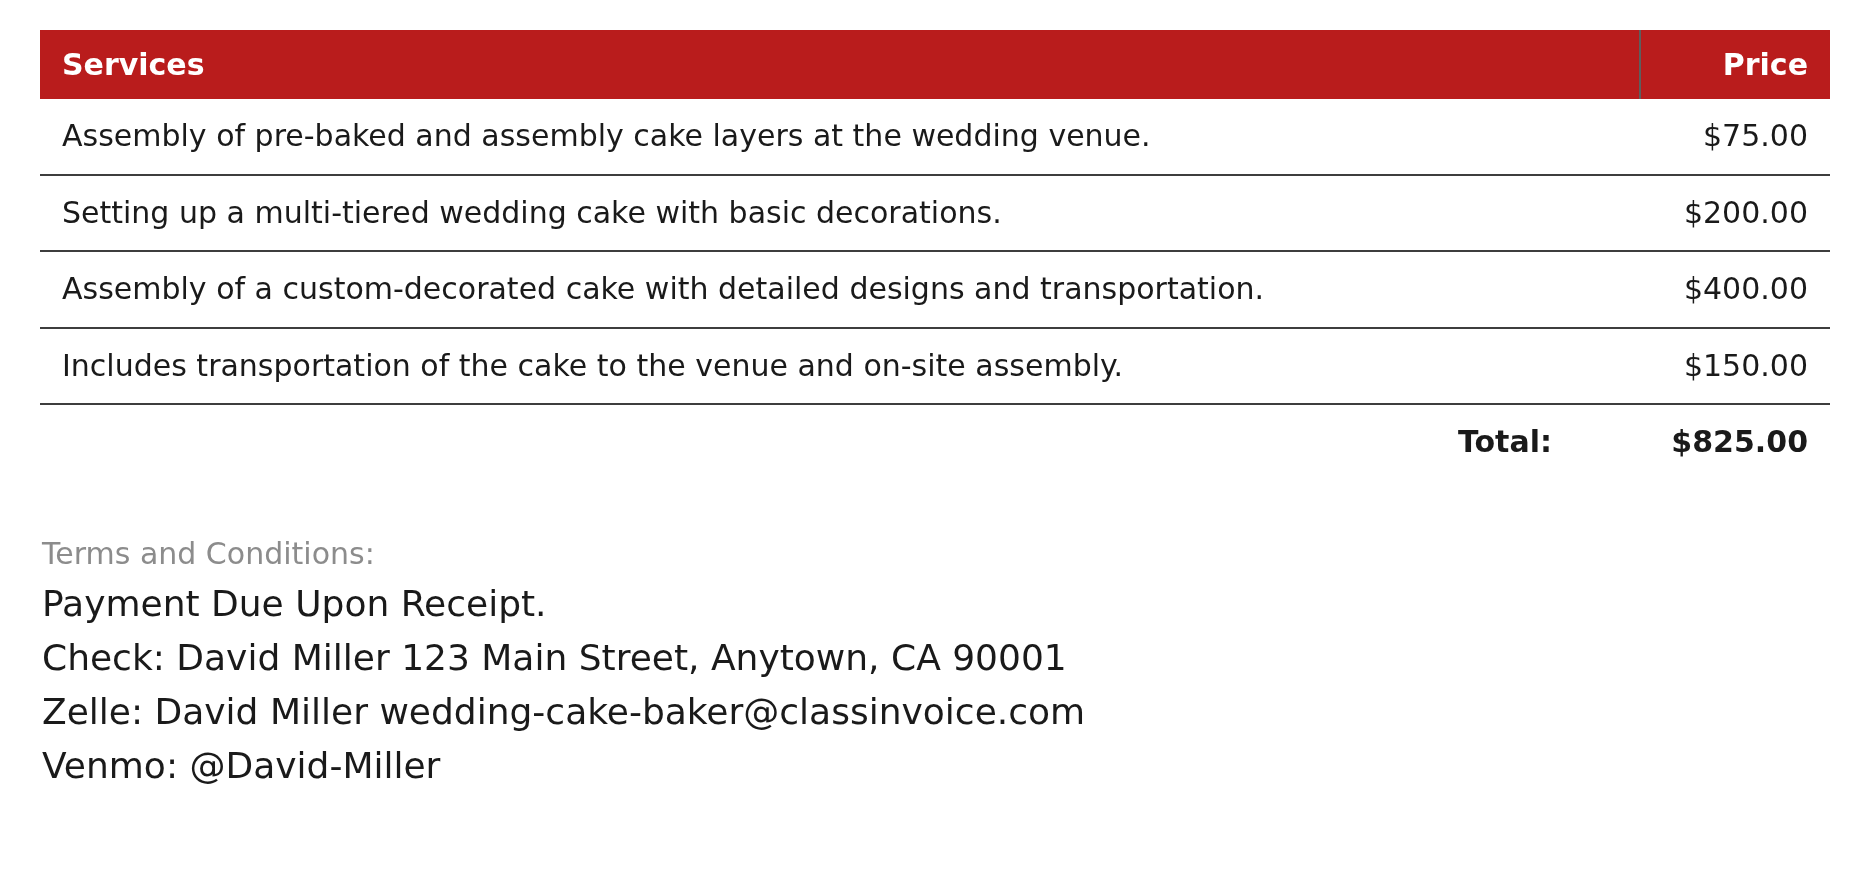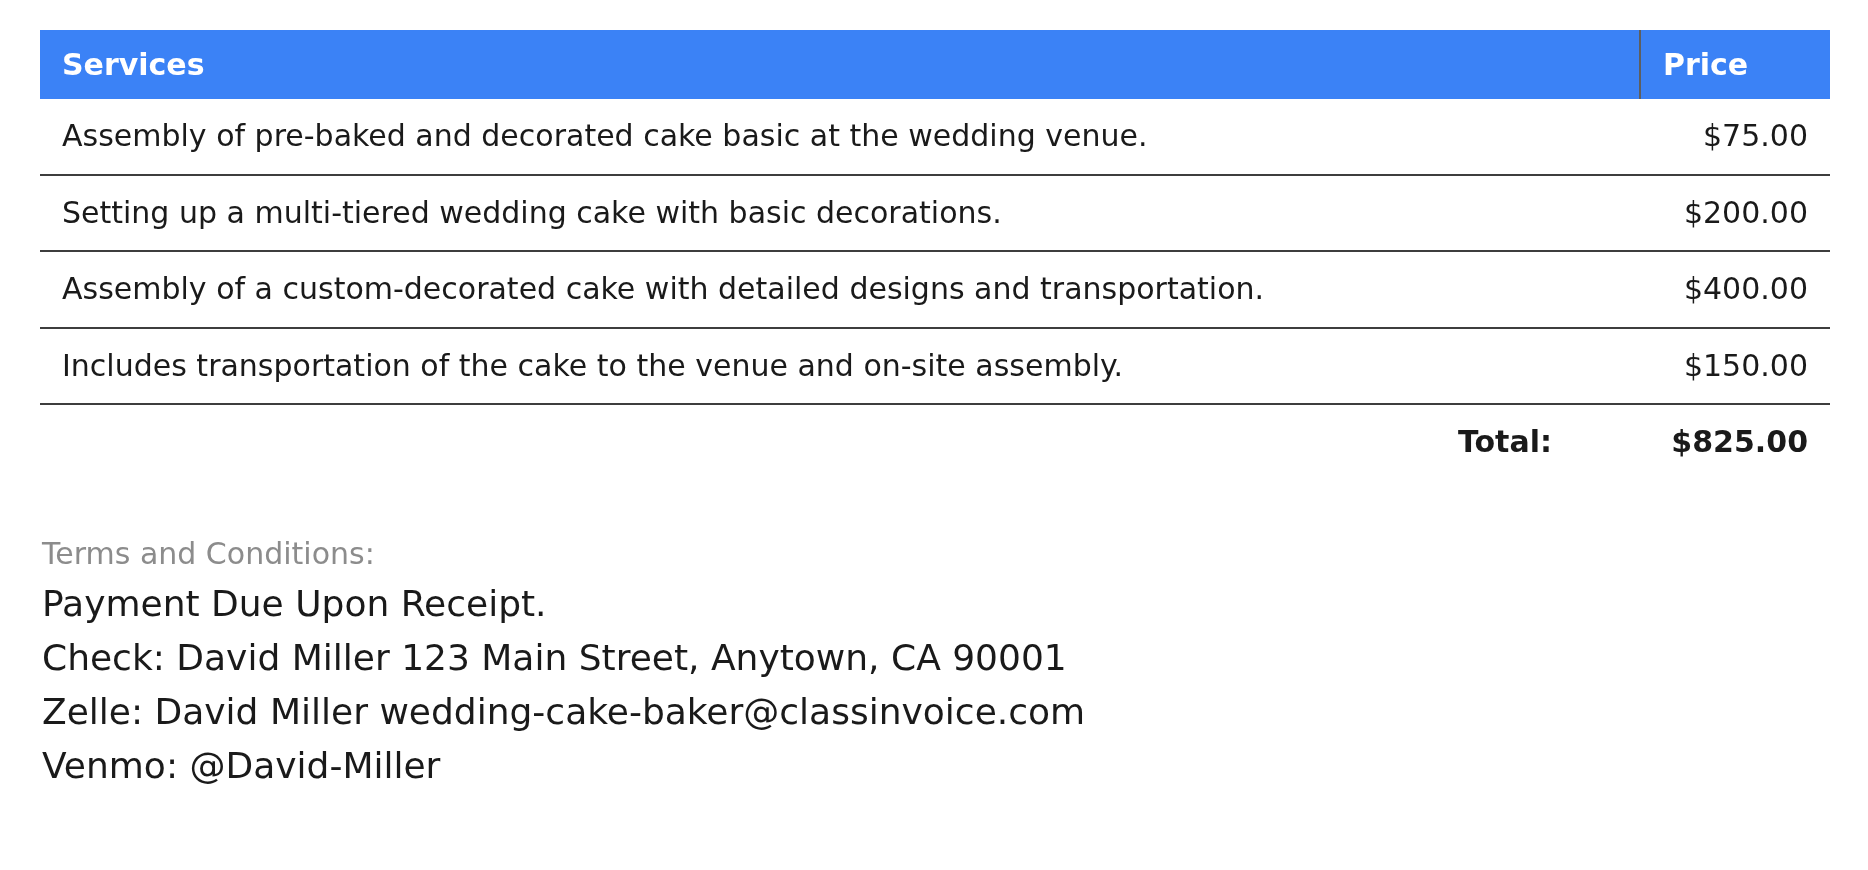--- a/index.html
+++ b/index.html
@@ -20,29 +20,30 @@
   }
   table.invoice {
     width: 1790px;
     border-collapse: collapse;
     table-layout: fixed;
   }
   table.invoice col.col-desc { width: 1600px; }
   table.invoice col.col-price { width: 190px; }
 
   thead th {
-    background: #3b82f6;
+    background: #b91c1c;
     color: #ffffff;
     font-size: 30px;
     font-weight: bold;
     padding: 17px 22px;
     text-align: left;
     vertical-align: middle;
   }
   thead th.price-head {
+    text-align: right;
     border-left: 2px solid #5e5e5e;
   }
 
   tbody td {
     font-size: 30px;
     font-weight: normal;
     padding: 20px 22px 20px 22px;
     border-bottom: 2px solid #3d3d3d;
     vertical-align: middle;
     line-height: 1.15;
@@ -88,21 +89,21 @@
       <col class="col-price">
     </colgroup>
     <thead>
       <tr>
         <th class="desc-head">Services</th>
         <th class="price-head">Price</th>
       </tr>
     </thead>
     <tbody>
       <tr>
-        <td class="desc">Assembly of pre-baked and decorated cake basic at the wedding venue.</td>
+        <td class="desc">Assembly of pre-baked and assembly cake layers at the wedding venue.</td>
         <td class="price">$75.00</td>
       </tr>
       <tr>
         <td class="desc">Setting up a multi-tiered wedding cake with basic decorations.</td>
         <td class="price">$200.00</td>
       </tr>
       <tr>
         <td class="desc">Assembly of a custom-decorated cake with detailed designs and transportation.</td>
         <td class="price">$400.00</td>
       </tr>

